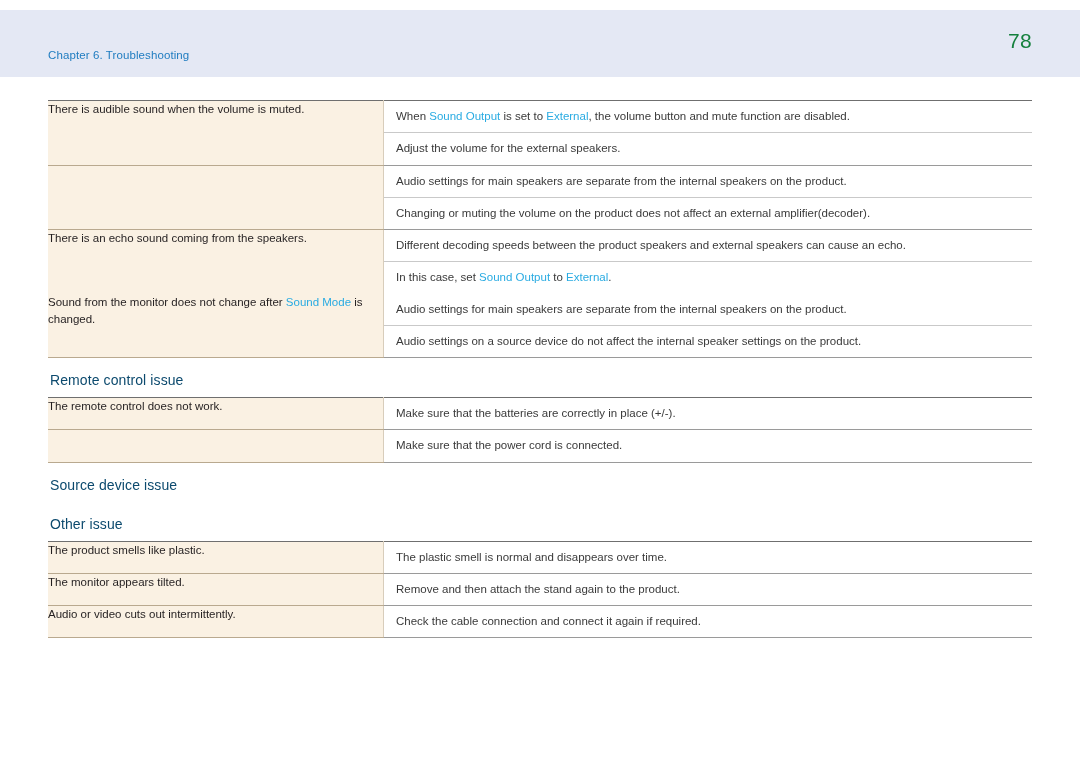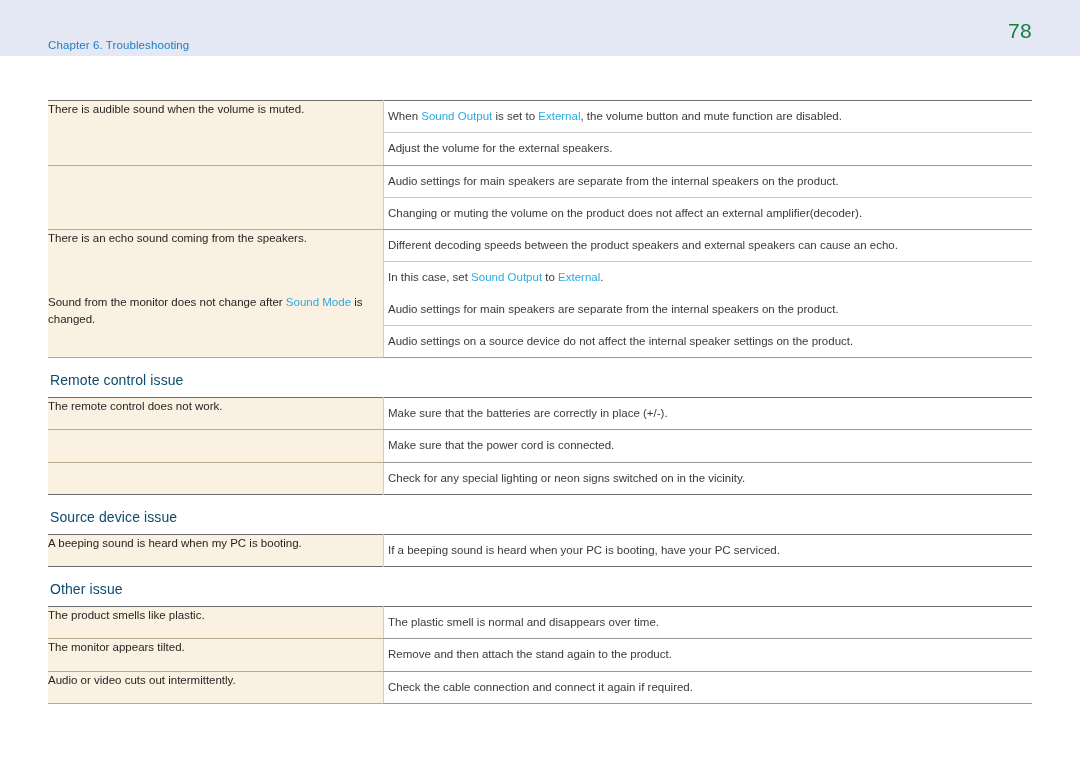--- a/index.html
+++ b/index.html
@@ -13,24 +13,24 @@
     background: #ffffff;
     font-family: "Liberation Sans", "DejaVu Sans", sans-serif;
     color: #231f20;
     overflow: hidden;
     position: relative;
   }
 
   
   .header-band {
     position: absolute;
-    top: 0;
+    top: 10px;
     left: 0;
     width: 1080px;
-    height: 56px;
+    height: 67px;
     background: #e4e8f4;
   }
   .chapter-label {
     position: absolute;
     left: 48px;
     top: 39px;
     font-size: 11.5px;
     color: #1f7cc0;
     letter-spacing: 0.1px;
     white-space: nowrap;
@@ -90,21 +90,21 @@
     padding: 0;
     border-bottom: 1px solid #9a9a9a;
   }
   td.solution.last-sol {
     border-bottom: none;
   }
   .sol-line {
     font-size: 11.5px;
     line-height: 1.5;
     color: #3a3a3a;
-    padding: 7px 10px 7px 4px;
+    padding: 7px 10px 7px 12px;
     border-bottom: 1px solid #c9c9c9;
   }
   .sol-line:last-child {
     border-bottom: none;
   }
   .term {
     color: #29abe2;
   }
 </style>
 </head>
@@ -160,41 +160,25 @@
               <td class="solution">
                 <div class="sol-line">Make sure that the batteries are correctly in place (+/-).</div>
               </td>
             </tr>
             <tr>
               <td class="symptom" style="border-bottom-color: rgb(185, 169, 143);">&nbsp;</td>
               <td class="solution">
                 <div class="sol-line">Make sure that the power cord is connected.</div>
               </td>
             </tr>
-            <tr>
-              <td class="symptom last-sym" style="border-bottom-color: rgb(185, 169, 143);">&nbsp;</td>
-              <td class="solution last-sol">
-                <div class="sol-line">Check for any special lighting or neon signs switched on in the vicinity.</div>
-              </td>
-            </tr>
           </tbody>
         </table>
       </div>
       <div>
         <div class="section-heading">Source device issue</div>
-        <table class="tshoot">
-          <tbody>
-            <tr>
-              <td class="symptom last-sym">A beeping sound is heard when my PC is booting.</td>
-              <td class="solution last-sol">
-                <div class="sol-line">If a beeping sound is heard when your PC is booting, have your PC serviced.</div>
-              </td>
-            </tr>
-          </tbody>
-        </table>
       </div>
       <div>
         <div class="section-heading">Other issue</div>
         <table class="tshoot">
           <tbody>
             <tr>
               <td class="symptom">The product smells like plastic.</td>
               <td class="solution">
                 <div class="sol-line">The plastic smell is normal and disappears over time.</div>
               </td>

